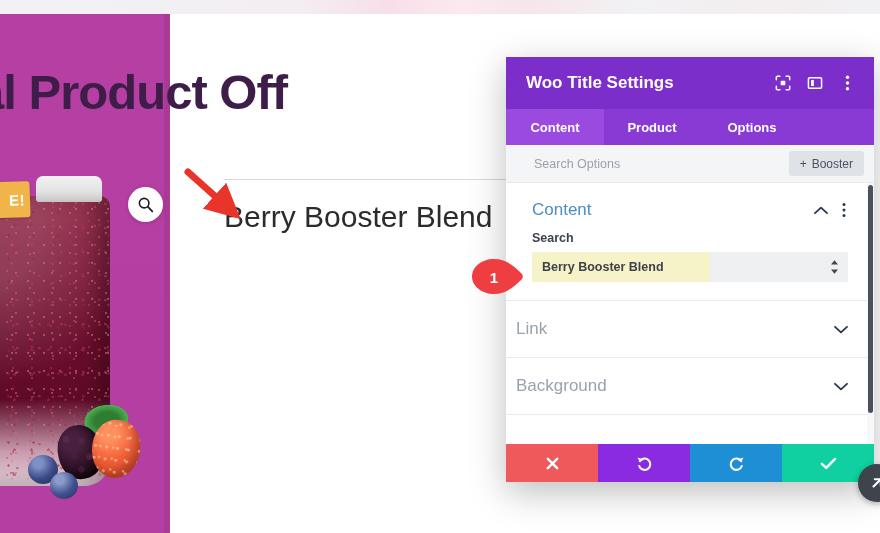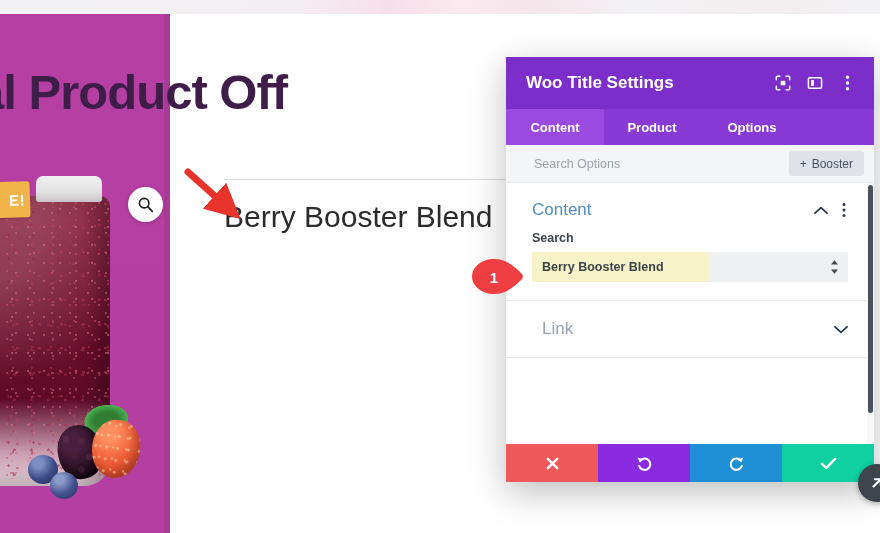--- a/index.html
+++ b/index.html
@@ -206,21 +206,21 @@
     position:relative;z-index:2;padding-left:10px;font-size:12.5px;color:#3d434b;font-weight:bold;
     font-family:"Liberation Sans", sans-serif;
   }
   .select-spinner{
     position:absolute;right:9px;top:0;height:30px;display:flex;align-items:center;z-index:2;
   }
 
   .divider-row{height:1px;background:#e8eaed;margin:18px 0 0 0;}
 
   .collapsed-section{
-    height:56px;display:flex;align-items:center;padding:0 22px 0 36px;
+    height:56px;display:flex;align-items:center;padding:0 22px 0 10px;
     border-bottom:1px solid #e8eaed;cursor:pointer;
   }
 
   .scrollbar-track{
     position:absolute;right:0;top:0;width:7px;height:100%;background:#f6f7f9;
   }
   .scrollbar-thumb{
     position:absolute;right:1px;top:2px;width:5px;height:228px;background:#4a525c;border-radius:3px;
   }
 
@@ -376,20 +376,28 @@
 
       <div class="collapsed-section">
         <div class="section-title collapsed">Link</div>
         <div class="chev">
           <svg width="14" height="9" viewBox="0 0 14 9">
             <path d="M1 1.8 L7 7.4 L13 1.8" fill="none" stroke="#26394d" stroke-width="1.8" stroke-linecap="round" stroke-linejoin="round"></path>
           </svg>
         </div>
       </div>
 
+      <div class="collapsed-section">
+        <div class="section-title collapsed">Background</div>
+        <div class="chev">
+          <svg width="14" height="9" viewBox="0 0 14 9">
+            <path d="M1 1.8 L7 7.4 L13 1.8" fill="none" stroke="#26394d" stroke-width="1.8" stroke-linecap="round" stroke-linejoin="round"></path>
+          </svg>
+        </div>
+      </div>
 
       <div class="scrollbar-track">
         <div class="scrollbar-thumb"></div>
       </div>
     </div>
 
     <div class="modal-footer">
       <div class="fbtn cancel">
         <svg width="15" height="15" viewBox="0 0 16 16">
           <path d="M3 3 L13 13 M13 3 L3 13" stroke="#ffffff" stroke-width="2.6" stroke-linecap="round"></path>

